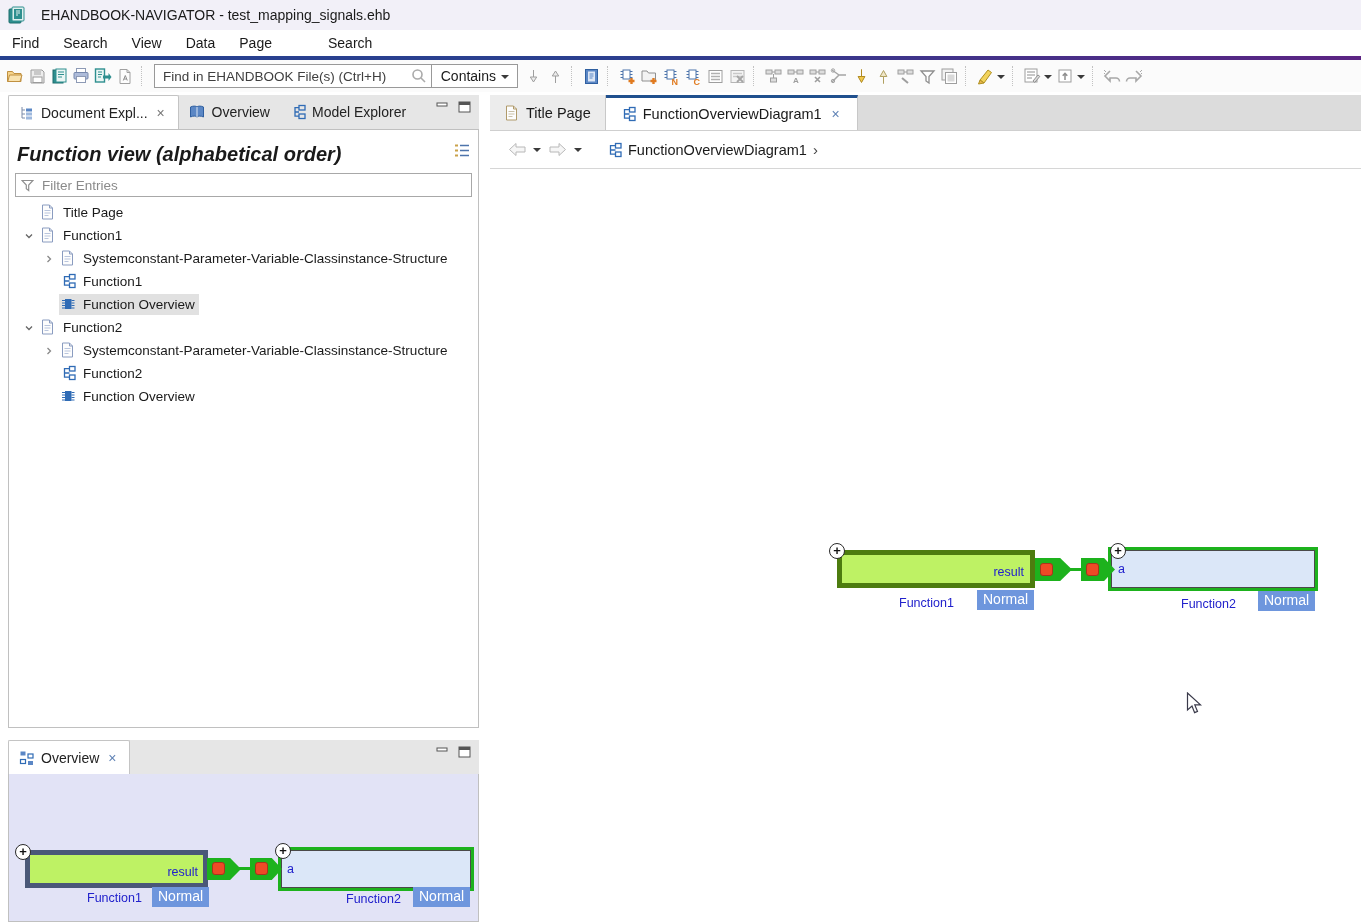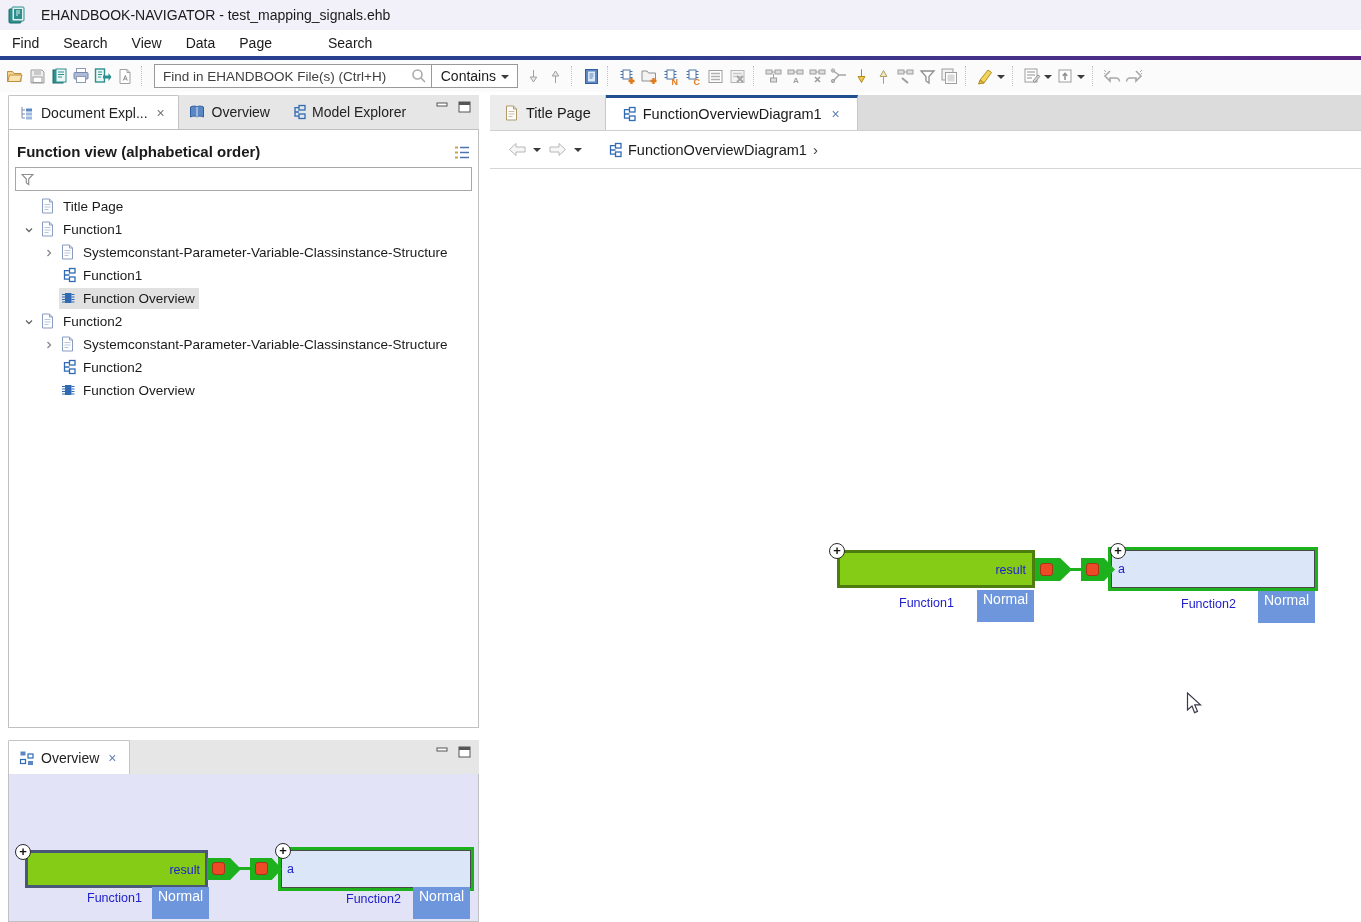--- a/index.html
+++ b/index.html
@@ -39,22 +39,22 @@
   .vtab{display:flex;align-items:center;gap:6px;padding:0 10px;font-size:14px;color:#222;}
   .vtab.active{background:#fff;border:1px solid #c4c4c4;border-bottom:none;border-radius:2px 2px 0 0;}
   .x{display:inline-block;width:14px;text-align:center;color:#777;font-size:14px;}
   .x::before{content:"\00d7";}
   .x.blue{color:#5f82b5;}
   .strip-btns{position:absolute;right:8px;top:6px;display:flex;gap:9px;}
   .winbtn{width:13px;height:12px;display:inline-flex;}
   .panel-body{position:absolute;left:0;right:0;top:34px;bottom:0;background:#fff;
     border:1px solid #c0c0c0;box-sizing:border-box;}
   
-  .fv-heading{display:flex;align-items:flex-end;justify-content:space-between;
-    padding:13px 8px 5px 8px;font-weight:bold;font-size:15px;}
+  .fv-heading{display:flex;align-items:flex-start;justify-content:space-between;
+    padding:13px 8px 5px 8px;font-weight:bold;font-size:20px;font-style:italic;}
   .filterbox{display:flex;align-items:center;gap:6px;height:22px;margin:2px 6px 4px 6px;
     border:1px solid #a8a8a8;background:#fff;padding-left:5px;}
   .filterbox input{border:none;outline:none;flex:1;font-size:13.5px;color:#222;
     font-family:"Liberation Sans",sans-serif;background:transparent;}
   .filterbox input::placeholder{color:#8a8a8a;opacity:1;}
   .tree{margin-top:4px;font-size:13.5px;}
   .trow{display:flex;align-items:center;height:23px;}
   .trow .slot{width:20px;flex:0 0 auto;display:flex;justify-content:center;}
   .ti{width:17px;height:17px;display:inline-flex;margin-right:6px;flex:0 0 auto;}
   .sel{display:flex;align-items:center;padding:2px 4px 2px 1px;}
@@ -64,34 +64,34 @@
   .editor{position:absolute;left:490px;top:95px;right:0;bottom:0;}
   .etabstrip{height:36px;background:#dcdcdc;display:flex;align-items:stretch;border-bottom:1px solid #cfcfcf;box-sizing:border-box;}
   .etab{display:flex;align-items:center;gap:7px;padding:0 14px;font-size:14.5px;background:#ececec;border-right:1px solid #c8c8c8;}
   .etab.active{background:#fff;border-top:3px solid #20508e;border-right:1px solid #c8c8c8;padding-top:0;}
   .crumbbar{height:38px;background:#fff;border-bottom:1px solid #d6d6d6;display:flex;align-items:center;
     gap:6px;padding-left:18px;font-size:14.5px;box-sizing:border-box;}
   .navarrow{width:18px;height:15px;display:inline-flex;}
   .crumb-chev::after{content:"\203A";font-size:15px;color:#444;margin-left:6px;}
   .canvas{position:absolute;left:0;right:0;top:74px;bottom:0;background:#fff;}
   
-  .blk{position:absolute;background:#84cc16;border:3px solid #4d7c0f;box-sizing:border-box;}
+  .blk{position:absolute;background:#bef264;border:5px solid #4d7c0f;box-sizing:border-box;}
   .blk-sel{position:absolute;border:3px solid #1db21d;box-sizing:border-box;}
   .blk-sel .inner{width:100%;height:100%;background:#dbe7f8;border:1px solid #4a4a4a;box-sizing:border-box;}
   .plusbtn{position:absolute;width:16px;height:16px;border-radius:50%;background:#fff;border:1.6px solid #2a2a2a;
     box-sizing:border-box;z-index:5;display:flex;align-items:center;justify-content:center;}
   .plusbtn::before{content:"+";font-weight:bold;font-size:13px;line-height:10px;color:#111;}
   .portlab{position:absolute;font-size:12.5px;color:#2121cc;white-space:nowrap;}
   .port{position:absolute;background:#1db21d;z-index:3;
     clip-path:polygon(0 0,68% 0,100% 50%,68% 100%,0 100%);}
   .redsq{position:absolute;left:5px;top:4.5px;width:13px;height:13px;background:#ee4a26;
     border:1px solid #a8341c;border-radius:3px;box-sizing:border-box;}
   .wire{position:absolute;height:3px;background:#1db21d;z-index:2;}
   .fnlab{position:absolute;font-size:12.5px;color:#2121cc;white-space:nowrap;}
-  .badge{position:absolute;height:32px;line-height:19px;padding:0 6px;background:#6e96dd;color:#fff;
+  .badge{position:absolute;height:20px;line-height:19px;padding:0 6px;background:#6e96dd;color:#fff;
     font-size:14px;white-space:nowrap;}
   
   .outline-body{position:absolute;left:0;right:0;top:34px;bottom:0;background:#e2e3f6;
     border:1px solid #c0c0c0;border-top:none;box-sizing:border-box;}
   .cursor{position:absolute;z-index:50;}
   svg{display:block;}
 </style>
 </head>
 <body>
 
@@ -384,20 +384,21 @@
       <span>Function view (alphabetical order)</span>
       <svg width="16" height="15" viewBox="0 0 16 15">
           <path d="M1 2.5h3M1 7.5h3M1 12.5h3" stroke="#caa24a" stroke-width="2"></path>
           <path d="M6 2.5h9M6 7.5h9M6 12.5h9" stroke="#4d74ab" stroke-width="1.6"></path>
         </svg>
     </div>
     <div class="filterbox">
       <svg width="13" height="13" viewBox="0 0 13 13">
           <path d="M1 1.5h11L7.7 6v5.5L5.3 9.8V6z" fill="none" stroke="#8f8f8f" stroke-width="1.2"></path>
         </svg>
+      <input type="text" placeholder="Filter Entries" style="">
     </div>
 
     <div class="tree">
 
       <div class="trow">
         <span class="slot"></span>
         <span class="sel">
             <span class="ti">
               <svg width="15" height="16" viewBox="0 0 15 16">
                 <path d="M2.5 1h7l3 3v11h-10z" fill="#fdfdfd" stroke="#8a9cc0"></path>

